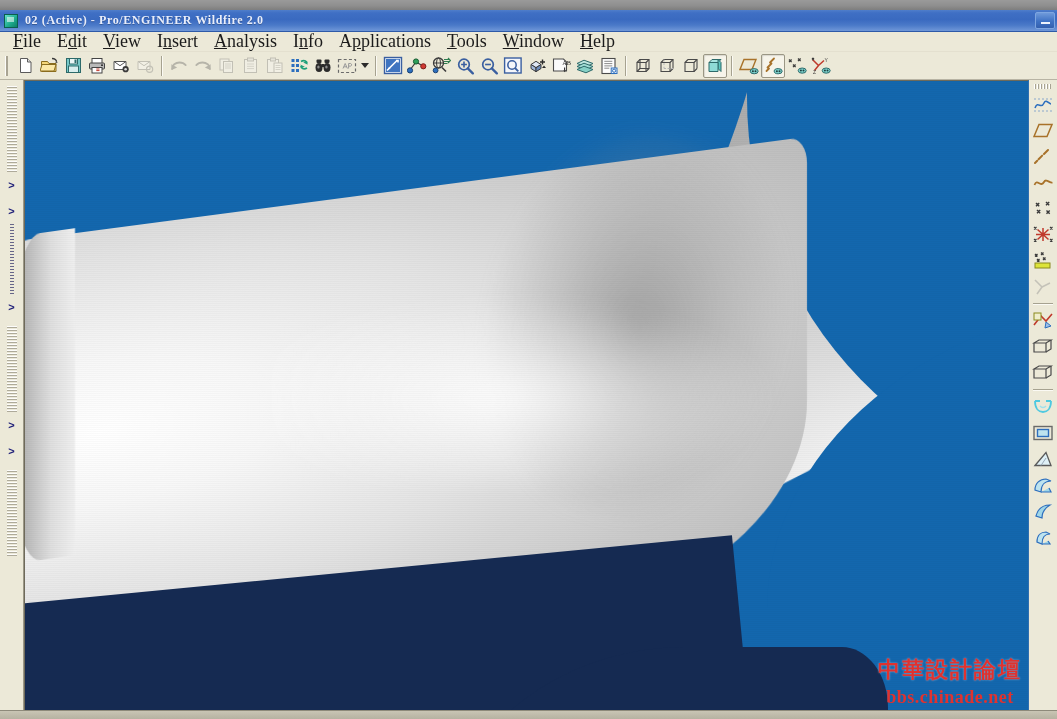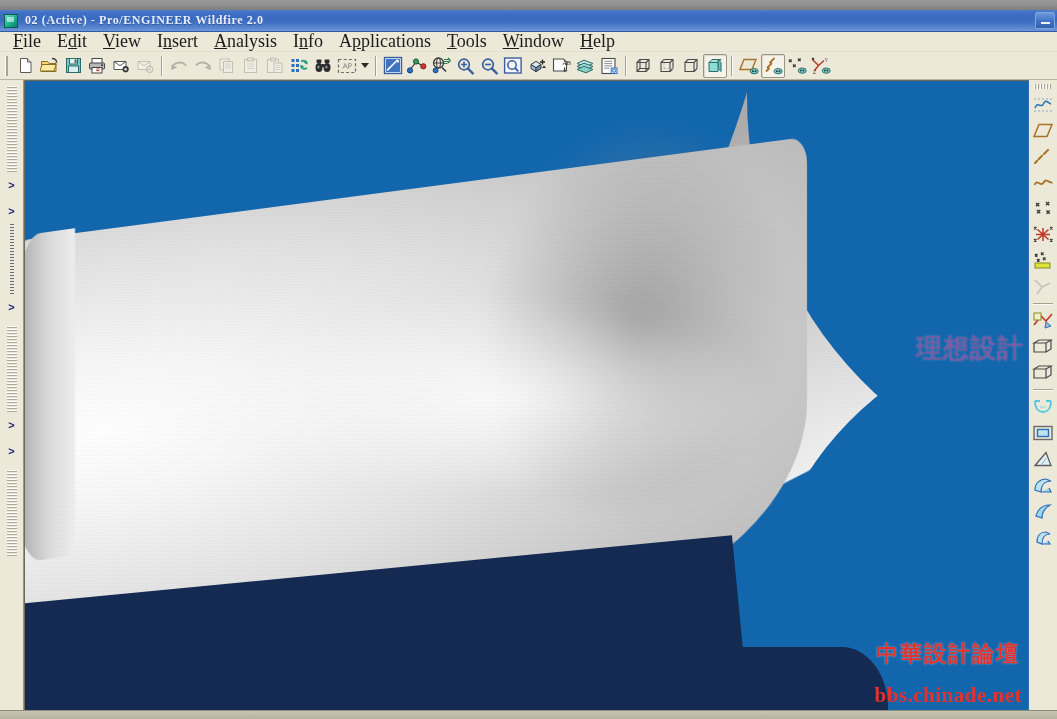--- a/index.html
+++ b/index.html
@@ -346,27 +346,27 @@
     font-size: 22px;
     font-weight: bold;
     letter-spacing: 2px;
     color: #e0322f;
     font-family: "DejaVu Sans","Liberation Sans",sans-serif;
     display: block;
     text-shadow: 0 0 2px rgba(255,255,255,.5);
     margin-top: 28px;
   }
   .wm-brand .url {
-    font-size: 21px;
+    font-size: 18px;
     font-weight: bold;
     letter-spacing: .5px;
     color: #e0322f;
     font-family: "Liberation Serif","DejaVu Serif",serif;
     display: block;
-    margin-top: 20px;
+    margin-top: 7px;
   }
 
   
   .rightbar {
     width: 29px;
     flex: 0 0 auto;
     background: #ece9d8;
     border-left: 1px solid #2f6fb0;
     display: flex;
     flex-direction: column;
@@ -732,21 +732,20 @@
         <div class="vp-right2"></div>
         <div class="surf surf-a"></div>
         <div class="surf surf-curl"></div>
         <div class="fillet"></div>
         <div class="fillet2"></div>
         <div class="vp-bottom"></div>
         <div class="vp-bottom2"></div>
         <div class="vp-noise"></div>
       </div>
 
-      <div class="wm-center">理想設計</div>
 
       <div class="wm-brand">
         <span class="cn">中華設計論壇</span>
         <span class="url">bbs.chinade.net</span>
       </div>
     </div>
 
     <div class="rightbar">
       <div class="rgrip"></div>
 

